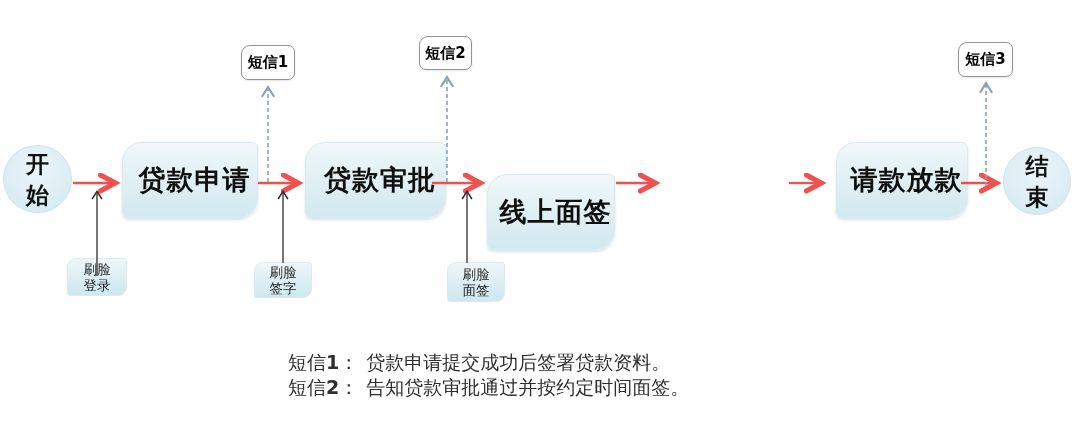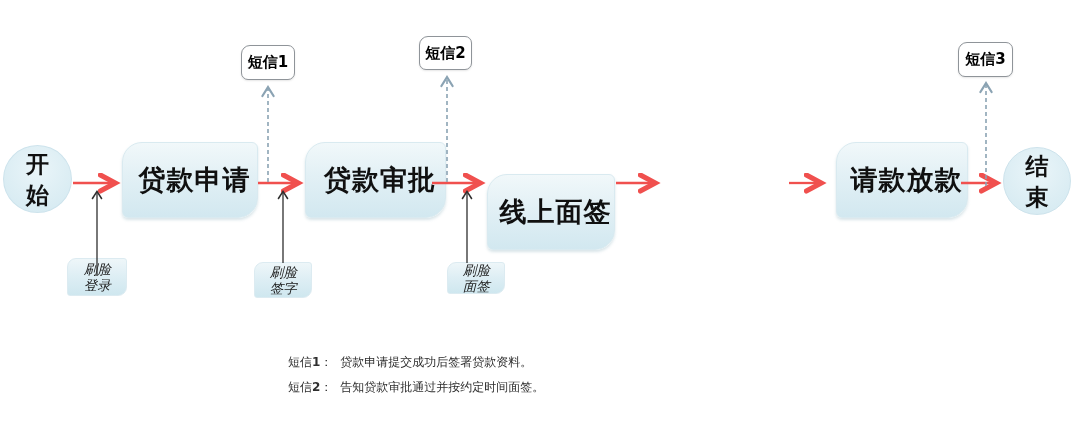--- a/index.html
+++ b/index.html
@@ -31,24 +31,24 @@
     font-size:15px;font-weight:bold;color:#000;
     font-family:"DejaVu Sans","Liberation Sans",sans-serif;
   }
   .face{
     background:linear-gradient(180deg,#eef6f9 0%,#ddeef4 50%,#cfe7ef 100%);
     border:1px solid #dcebf1;
     border-radius:9px 3px 9px 3px;
     font-size:13.5px;color:#1a1a1a;line-height:1.22;
     font-family:"DejaVu Sans","Liberation Sans",sans-serif;
   }
-  .face .wrap2{width:2.05em;word-break:break-all;text-align:right;font-style:italic;}
+  .face .wrap2{width:2.05em;word-break:break-all;text-align:center;}
   .notes{
     position:absolute;left:288px;top:350px;z-index:2;
-    font-size:12px;color:#2e2e2e;line-height:25px;white-space:nowrap;
+    font-size:19px;color:#2e2e2e;line-height:25px;white-space:nowrap;
   }
   .notes .num{font-weight:bold;font-family:"DejaVu Sans","Liberation Sans",sans-serif;}
   .notes .body{margin-left:8px;}
 </style>
 </head>
 <body>
 
 <div class="canvas">
 
   <svg class="wires" viewBox="0 0 1080 439">
@@ -110,21 +110,21 @@
   <div class="node sms" style="left:958px;top:42px;width:55px;height:35px;">
     <span>短信3</span>
   </div>
 
   <div class="node face" style="left:67px;top:258px;width:60px;height:38px;">
     <span class="wrap2">刷脸登录</span>
   </div>
   <div class="node face" style="left:254px;top:262px;width:58px;height:36px;">
     <span class="wrap2">刷脸签字</span>
   </div>
-  <div class="node face" style="left:447px;top:262px;width:58px;height:32px;">
+  <div class="node face" style="left:447px;top:262px;width:58px;height:40px;">
     <span class="wrap2">刷脸面签</span>
   </div>
 
   <div class="notes">
     <div>
       <span>短信</span><span class="num">1</span><span>：</span><span class="body">贷款申请提交成功后签署贷款资料。</span>
     </div>
     <div>
       <span>短信</span><span class="num">2</span><span>：</span><span class="body">告知贷款审批通过并按约定时间面签。</span>
     </div>

